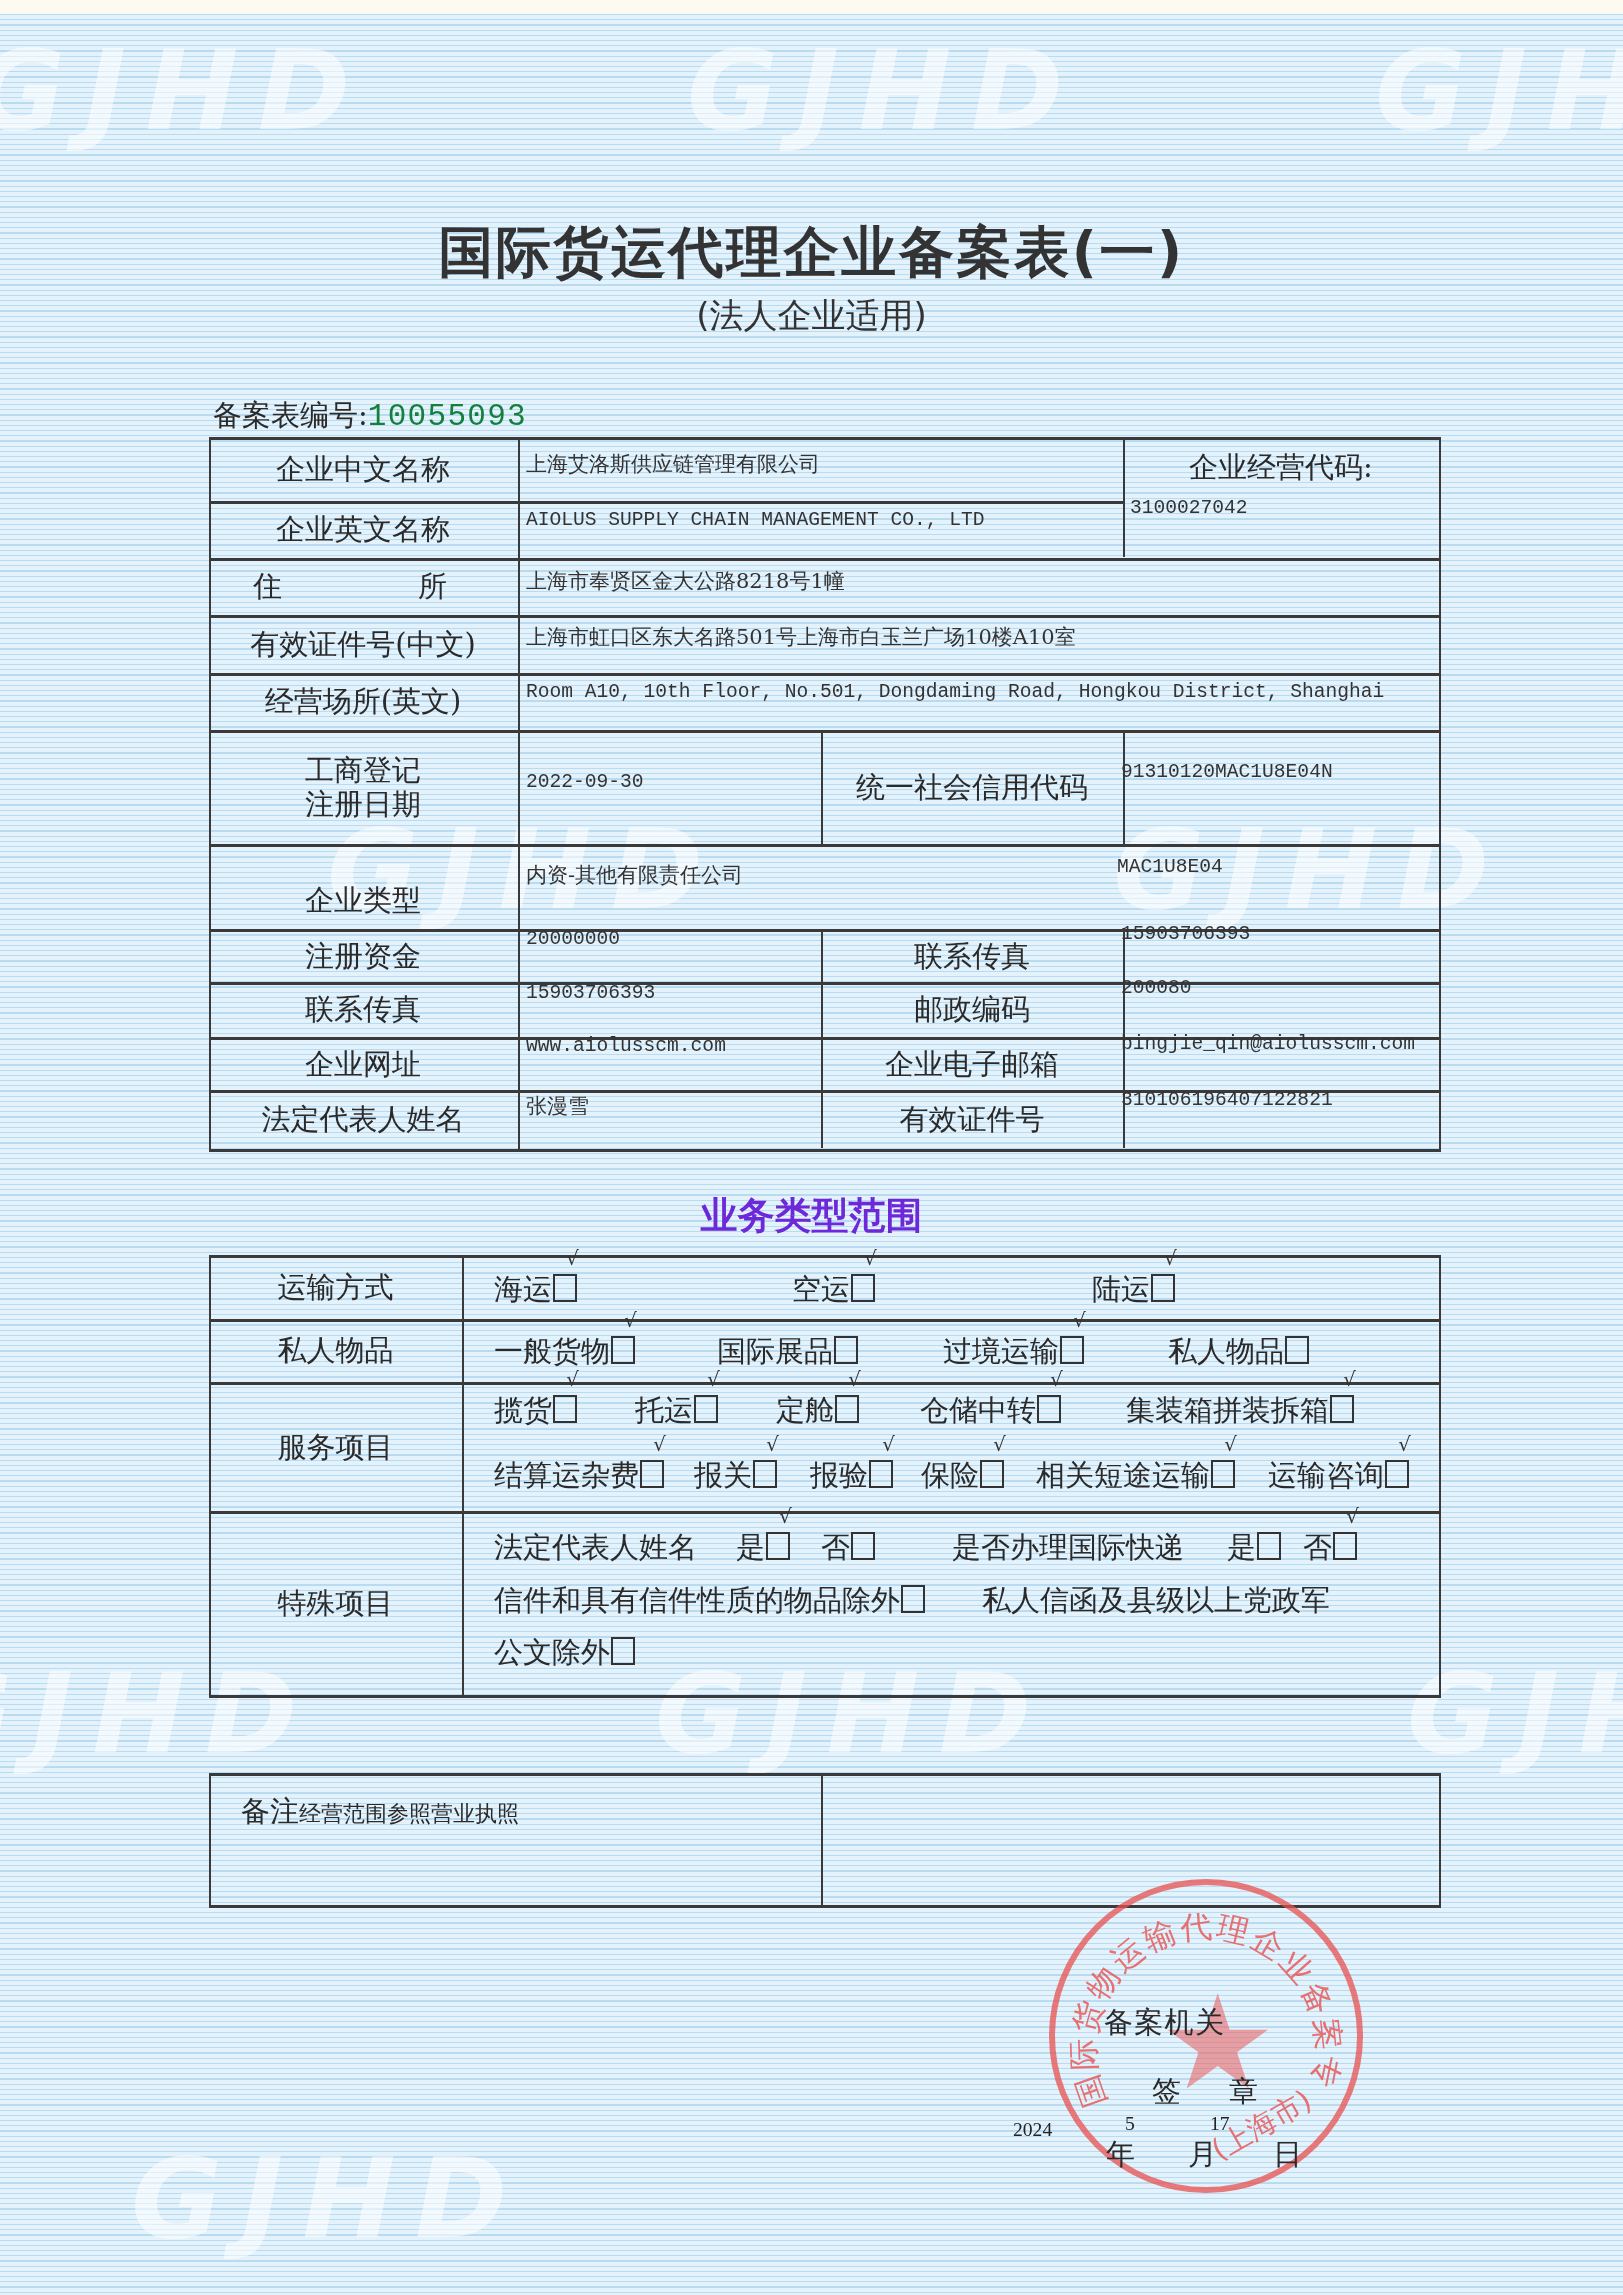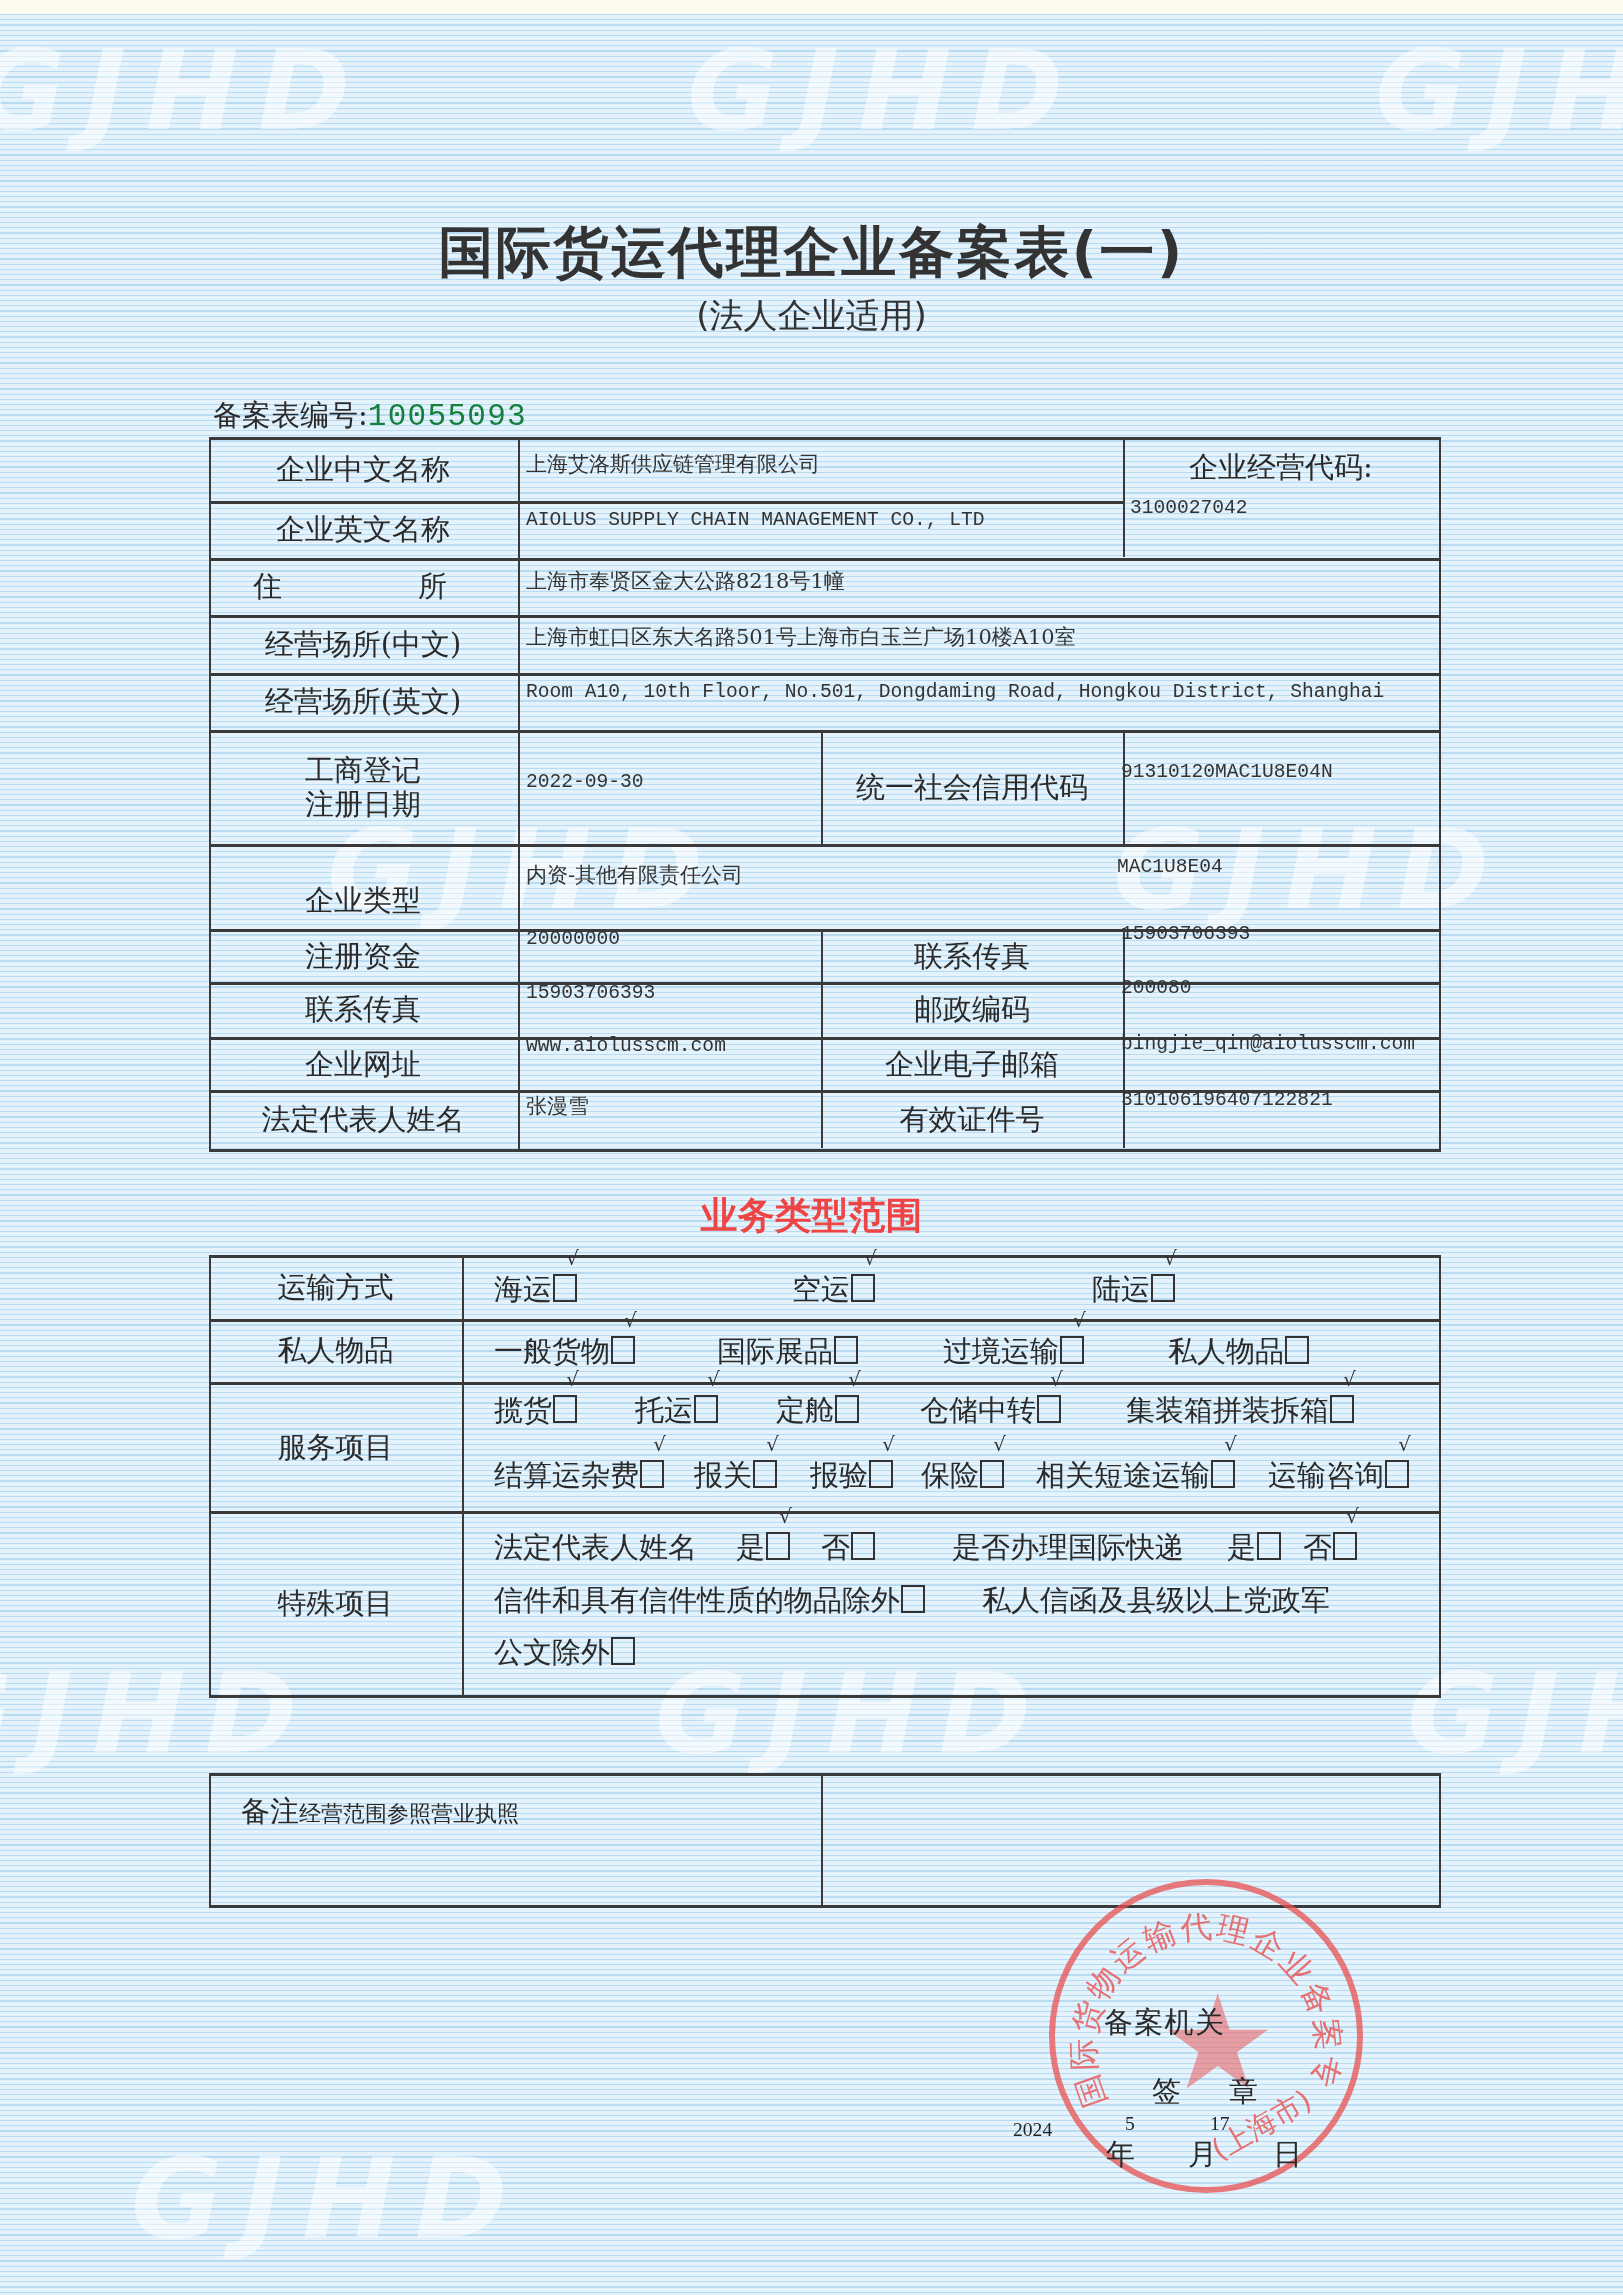--- a/index.html
+++ b/index.html
@@ -15,21 +15,21 @@
     font-weight:bold;font-size:55px;letter-spacing:2.6px;color:#333;}
   .subtitle{left:0;width:1623px;top:293px;text-align:center;font-family:"DejaVu Sans",sans-serif;
     font-size:34px;color:#333;}
   .formno{left:213px;top:396px;font-size:29px;}
   .formno .val{color:#15803d;font-family:Liberation Mono, monospace;font-size:31px;letter-spacing:1.3px;}
   .hline{position:absolute;height:2.6px;background:#3a3a3a;}
   .vline{position:absolute;width:2px;background:#3a3a3a;}
   .lbl{position:absolute;font-size:29px;text-align:center;display:flex;align-items:center;justify-content:center;line-height:1.15;}
   .val{position:absolute;font-family:"Liberation Mono","DejaVu Sans Mono",monospace;font-size:19.6px;color:#333;}
   .cval{position:absolute;font-size:21px;color:#333;}
-  .sec-title{left:0;width:1623px;top:1191px;text-align:center;font-family:"DejaVu Sans",sans-serif;font-weight:bold;font-size:37px;color:#ef4444;}
+  .sec-title{left:0;width:1623px;top:1191px;text-align:center;font-family:"DejaVu Sans",sans-serif;font-weight:bold;font-size:37px;color:#6d28d9;}
   .opt{position:absolute;font-size:29px;white-space:nowrap;}
   .box{display:inline-block;width:19.6px;height:23.6px;border:2px solid #333;vertical-align:-2.6px;margin-left:1.3px;position:relative;}
   .tick{position:absolute;top:-29px;right:-3.9px;font-size:19.6px;color:#333;}
   .stamp{position:absolute;left:1049px;top:1879px;width:314px;height:314px;border-radius:50%;
     border:6.5px solid rgba(232,80,80,.75);box-sizing:border-box;}
   .stamp-text{position:absolute;left:0;top:0;width:100%;height:100%;}
   .star{position:absolute;left:1159px;top:1977px;font-size:131px;color:rgba(232,90,90,.55);line-height:1;}
   .sig{position:absolute;font-family:"DejaVu Sans",sans-serif;font-size:29px;color:#2a2a2a;}
   .datenum{position:absolute;font-family:"Liberation Serif",serif;font-size:19.6px;color:#222;}
 </style>
@@ -82,21 +82,21 @@
   <div class="cval" style="left:526px;top:450px;">上海艾洛斯供应链管理有限公司</div>
   <div class="lbl" style="left:1123px;top:445px;width:316px;height:46px;">企业经营代码:</div>
   <div class="val" style="left:1130px;top:497px;">3100027042</div>
 
   <div class="lbl" style="left:209px;top:502px;width:308px;height:56px;">企业英文名称</div>
   <div class="val" style="left:526px;top:509px;">AIOLUS SUPPLY CHAIN MANAGEMENT CO., LTD</div>
 
   <div class="lbl" style="left:209px;top:559px;width:308px;height:56px;letter-spacing:26px;">住　　所</div>
   <div class="cval" style="left:526px;top:567px;">上海市奉贤区金大公路8218号1幢</div>
 
-  <div class="lbl" style="left:209px;top:617px;width:308px;height:56px;">经营场所(中文)</div>
+  <div class="lbl" style="left:209px;top:617px;width:308px;height:56px;">有效证件号(中文)</div>
   <div class="cval" style="left:526px;top:623px;">上海市虹口区东大名路501号上海市白玉兰广场10楼A10室</div>
 
   <div class="lbl" style="left:209px;top:674px;width:308px;height:56px;">经营场所(英文)</div>
   <div class="val" style="left:526px;top:681px;">Room A10, 10th Floor, No.501, Dongdaming Road, Hongkou District, Shanghai</div>
 
   <div class="lbl" style="left:209px;top:731px;width:308px;height:113px;flex-direction:column;">
     <span>工商登记</span>
     <span>注册日期</span>
   </div>
   <div class="val" style="left:526px;top:771px;">2022-09-30</div>

